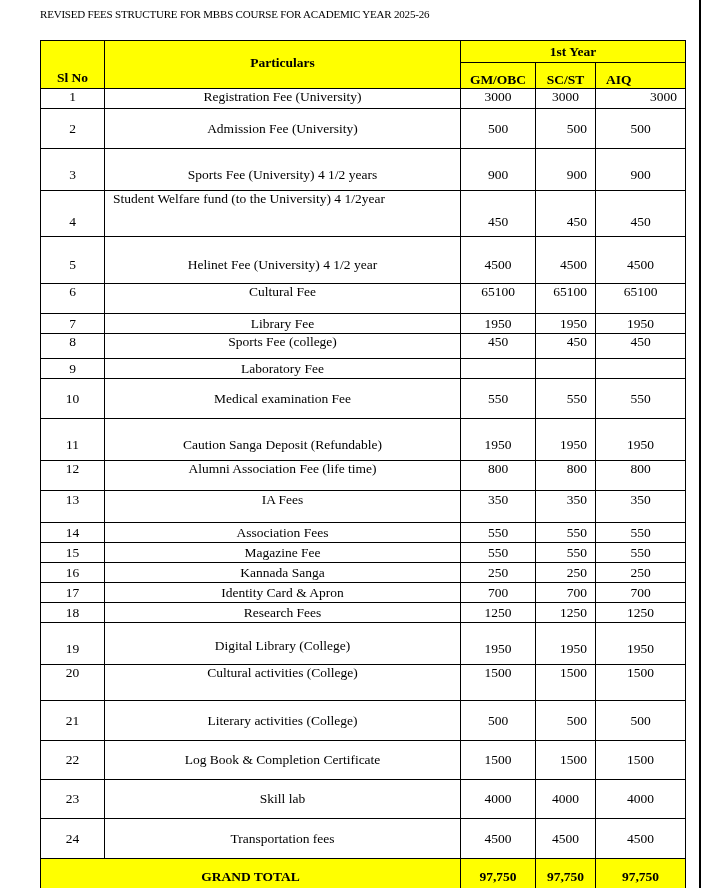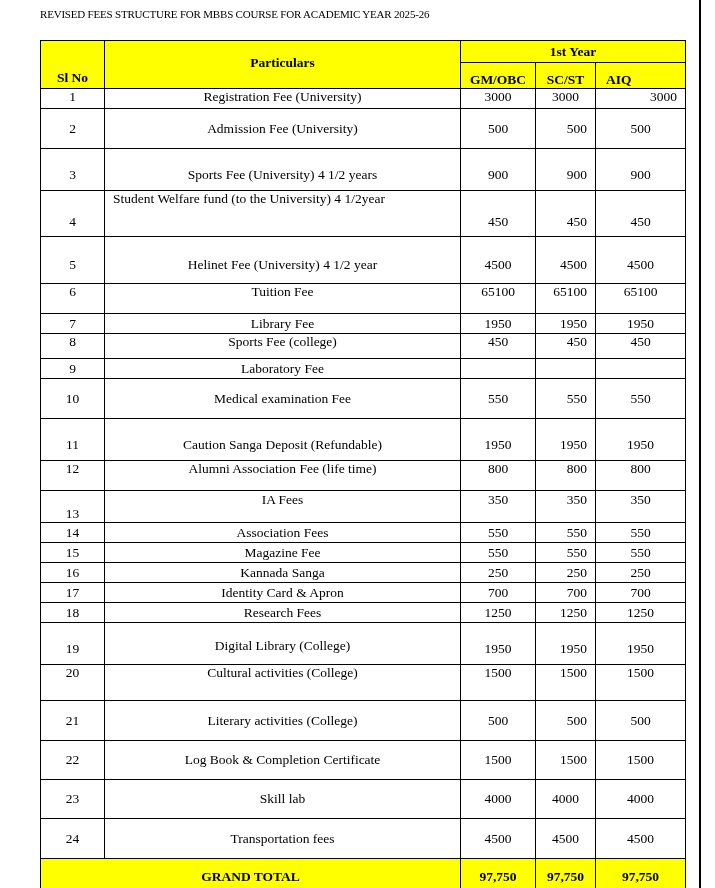--- a/index.html
+++ b/index.html
@@ -81,21 +81,21 @@
   <tr style="height:47px">
     <td class="c" style="padding-top:10px">5</td>
     <td class="c" style="padding-top:10px">Helinet Fee  (University) 4 1/2 year</td>
     <td class="num1" style="padding-top:10px">4500</td>
     <td class="num2" style="padding-top:10px">4500</td>
     <td class="c" style="padding-top:10px">4500</td>
   </tr>
 
   <tr style="height:30px">
     <td class="c t">6</td>
-    <td class="c t">Tuition Fee</td>
+    <td class="c t">Cultural Fee</td>
     <td class="num1 t">65100</td>
     <td class="num2 t">65100</td>
     <td class="c t">65100</td>
   </tr>
 
   <tr style="height:20px">
     <td class="c">7</td>
     <td class="c">Library Fee</td>
     <td class="num1">1950</td>
     <td class="num2">1950</td>
@@ -136,21 +136,21 @@
 
   <tr style="height:30px">
     <td class="c t">12</td>
     <td class="c t">Alumni Association Fee (life time)</td>
     <td class="num1 t">800</td>
     <td class="num2 t">800</td>
     <td class="c t">800</td>
   </tr>
 
   <tr style="height:32px">
-    <td class="c t" style="padding-top:15px">13</td>
+    <td class="c t" style="padding-top:1px">13</td>
     <td class="c t" style="padding-top:1px">IA  Fees</td>
     <td class="num1 t" style="padding-top:1px">350</td>
     <td class="num2 t" style="padding-top:1px">350</td>
     <td class="c t" style="padding-top:1px">350</td>
   </tr>
 
   <tr style="height:20px">
     <td class="c">14</td>
     <td class="c">Association Fees</td>
     <td class="num1">550</td>

